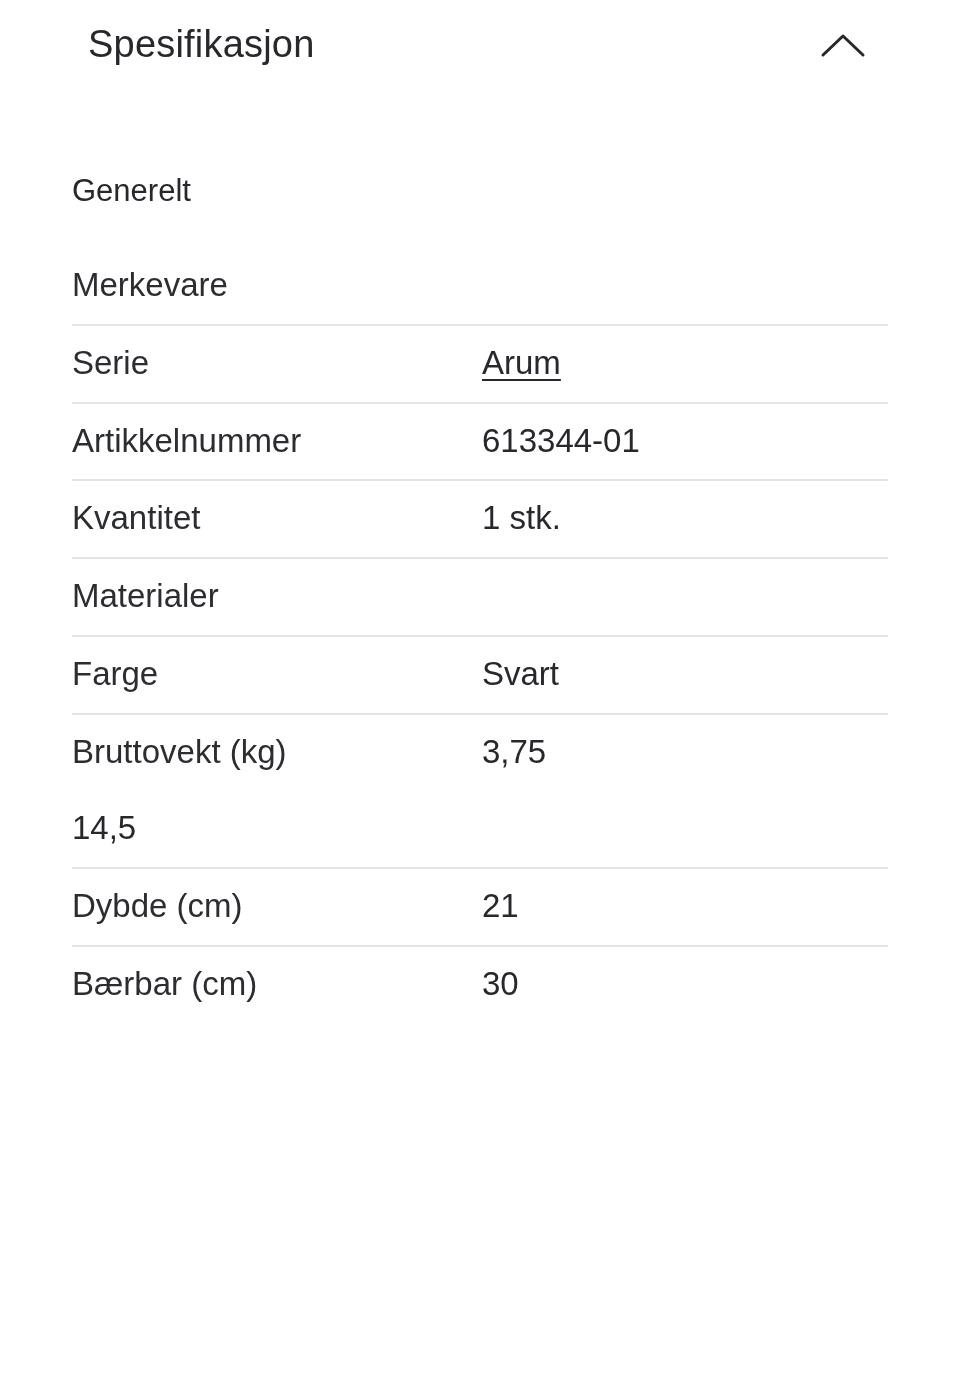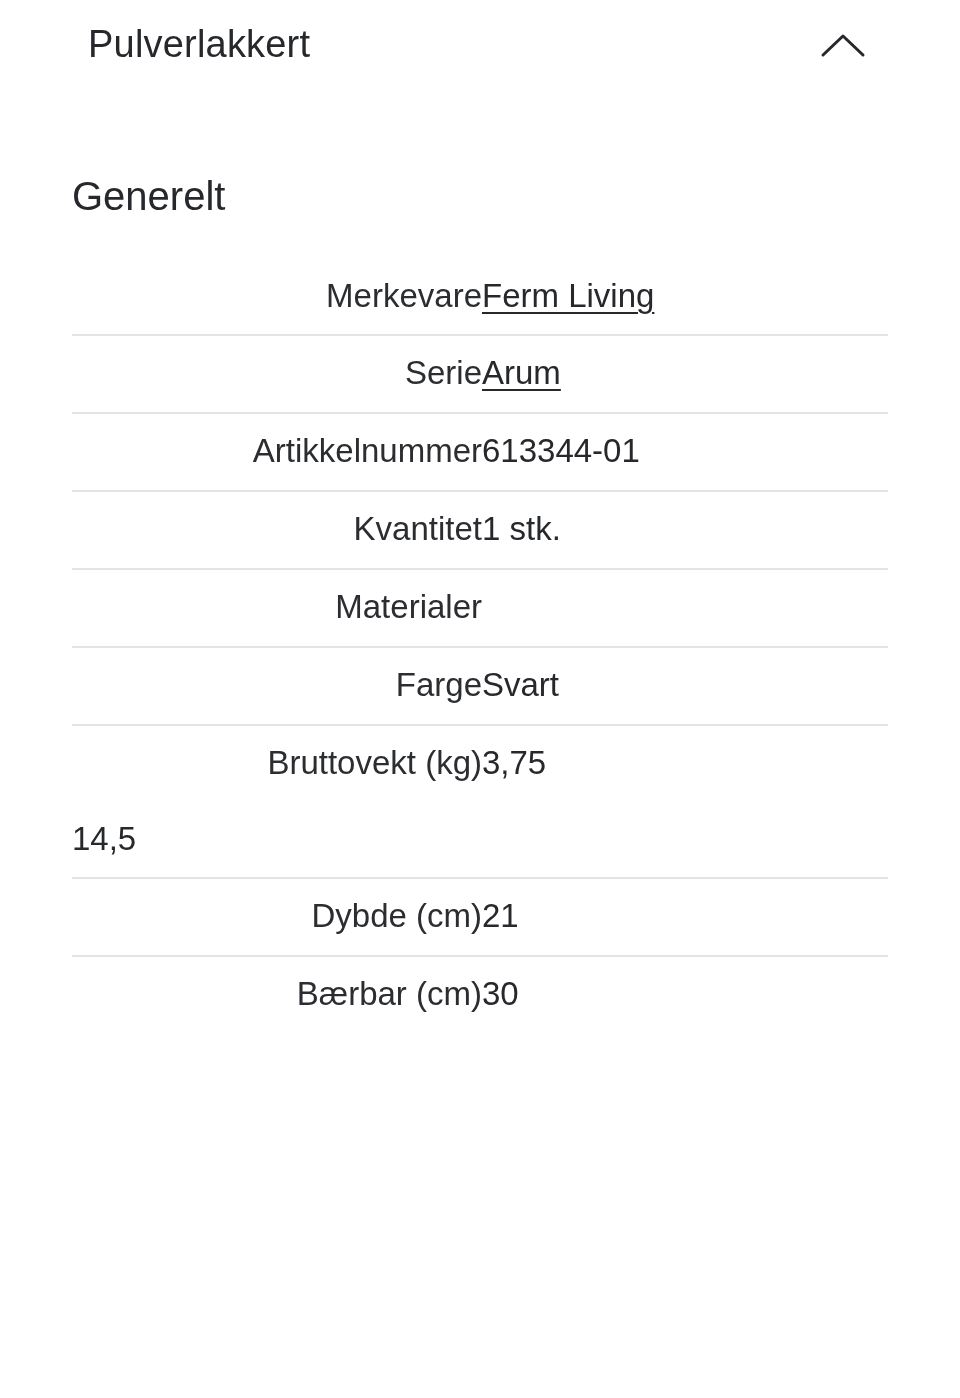--- a/index.html
+++ b/index.html
@@ -35,21 +35,21 @@
     padding: 4px;
     margin-right: 18px;
     cursor: pointer;
     display: flex;
     align-items: center;
     justify-content: center;
   }
   
   .section { margin-top: 0; }
   .section-heading {
-    font-size: 40px;
+    font-size: 31px;
     font-weight: 500;
     line-height: 1.2;
     color: #26282c;
     margin-top: 104px;
     margin-bottom: 39px;
   }
   .section + .section .section-heading { margin-top: 40px; }
   
   .spec-table { width: 100%; }
   .row {
@@ -58,21 +58,20 @@
     padding: 14px 0 15px 0;
     border-bottom: 2px solid #e4e4e5;
   }
   .row:last-child { border-bottom: none; }
   .label {
     flex: 0 0 410px;
     font-size: 33px;
     line-height: 1.42;
     font-weight: 400;
     color: #2b2d31;
-    text-align: right;
   }
   .value {
     flex: 1 1 auto;
     max-width: 402px;
     font-size: 33px;
     line-height: 1.42;
     font-weight: 400;
     color: #26282c;
     white-space: pre-line;
   }
@@ -82,35 +81,34 @@
     text-underline-offset: 5px;
     text-decoration-thickness: 2px;
   }
 </style>
 </head>
 <body>
 
 <div class="page">
 
   <div class="accordion-header">
-    <h2 class="panel-title">Pulverlakkert</h2>
+    <h2 class="panel-title">Spesifikasjon</h2>
     <button class="chevron-btn">
       <svg width="46" height="28" viewBox="0 0 46 28" fill="none" xmlns="http://www.w3.org/2000/svg">
         <polyline points="3,24 23,5 43,24" stroke="#26282c" stroke-width="3" stroke-linecap="round" stroke-linejoin="round" fill="none"></polyline>
       </svg>
     </button>
   </div>
 
   <section class="section">
     <h3 class="section-heading">Generelt</h3>
     <div class="spec-table">
 
       <div class="row">
         <div class="label">Merkevare</div>
-        <div class="value"><a href="#">Ferm Living</a></div>
       </div>
 
       <div class="row">
         <div class="label">Serie</div>
         <div class="value"><a href="#">Arum</a></div>
       </div>
 
       <div class="row">
         <div class="label">Artikkelnummer</div>
         <div class="value">613344-01</div>

